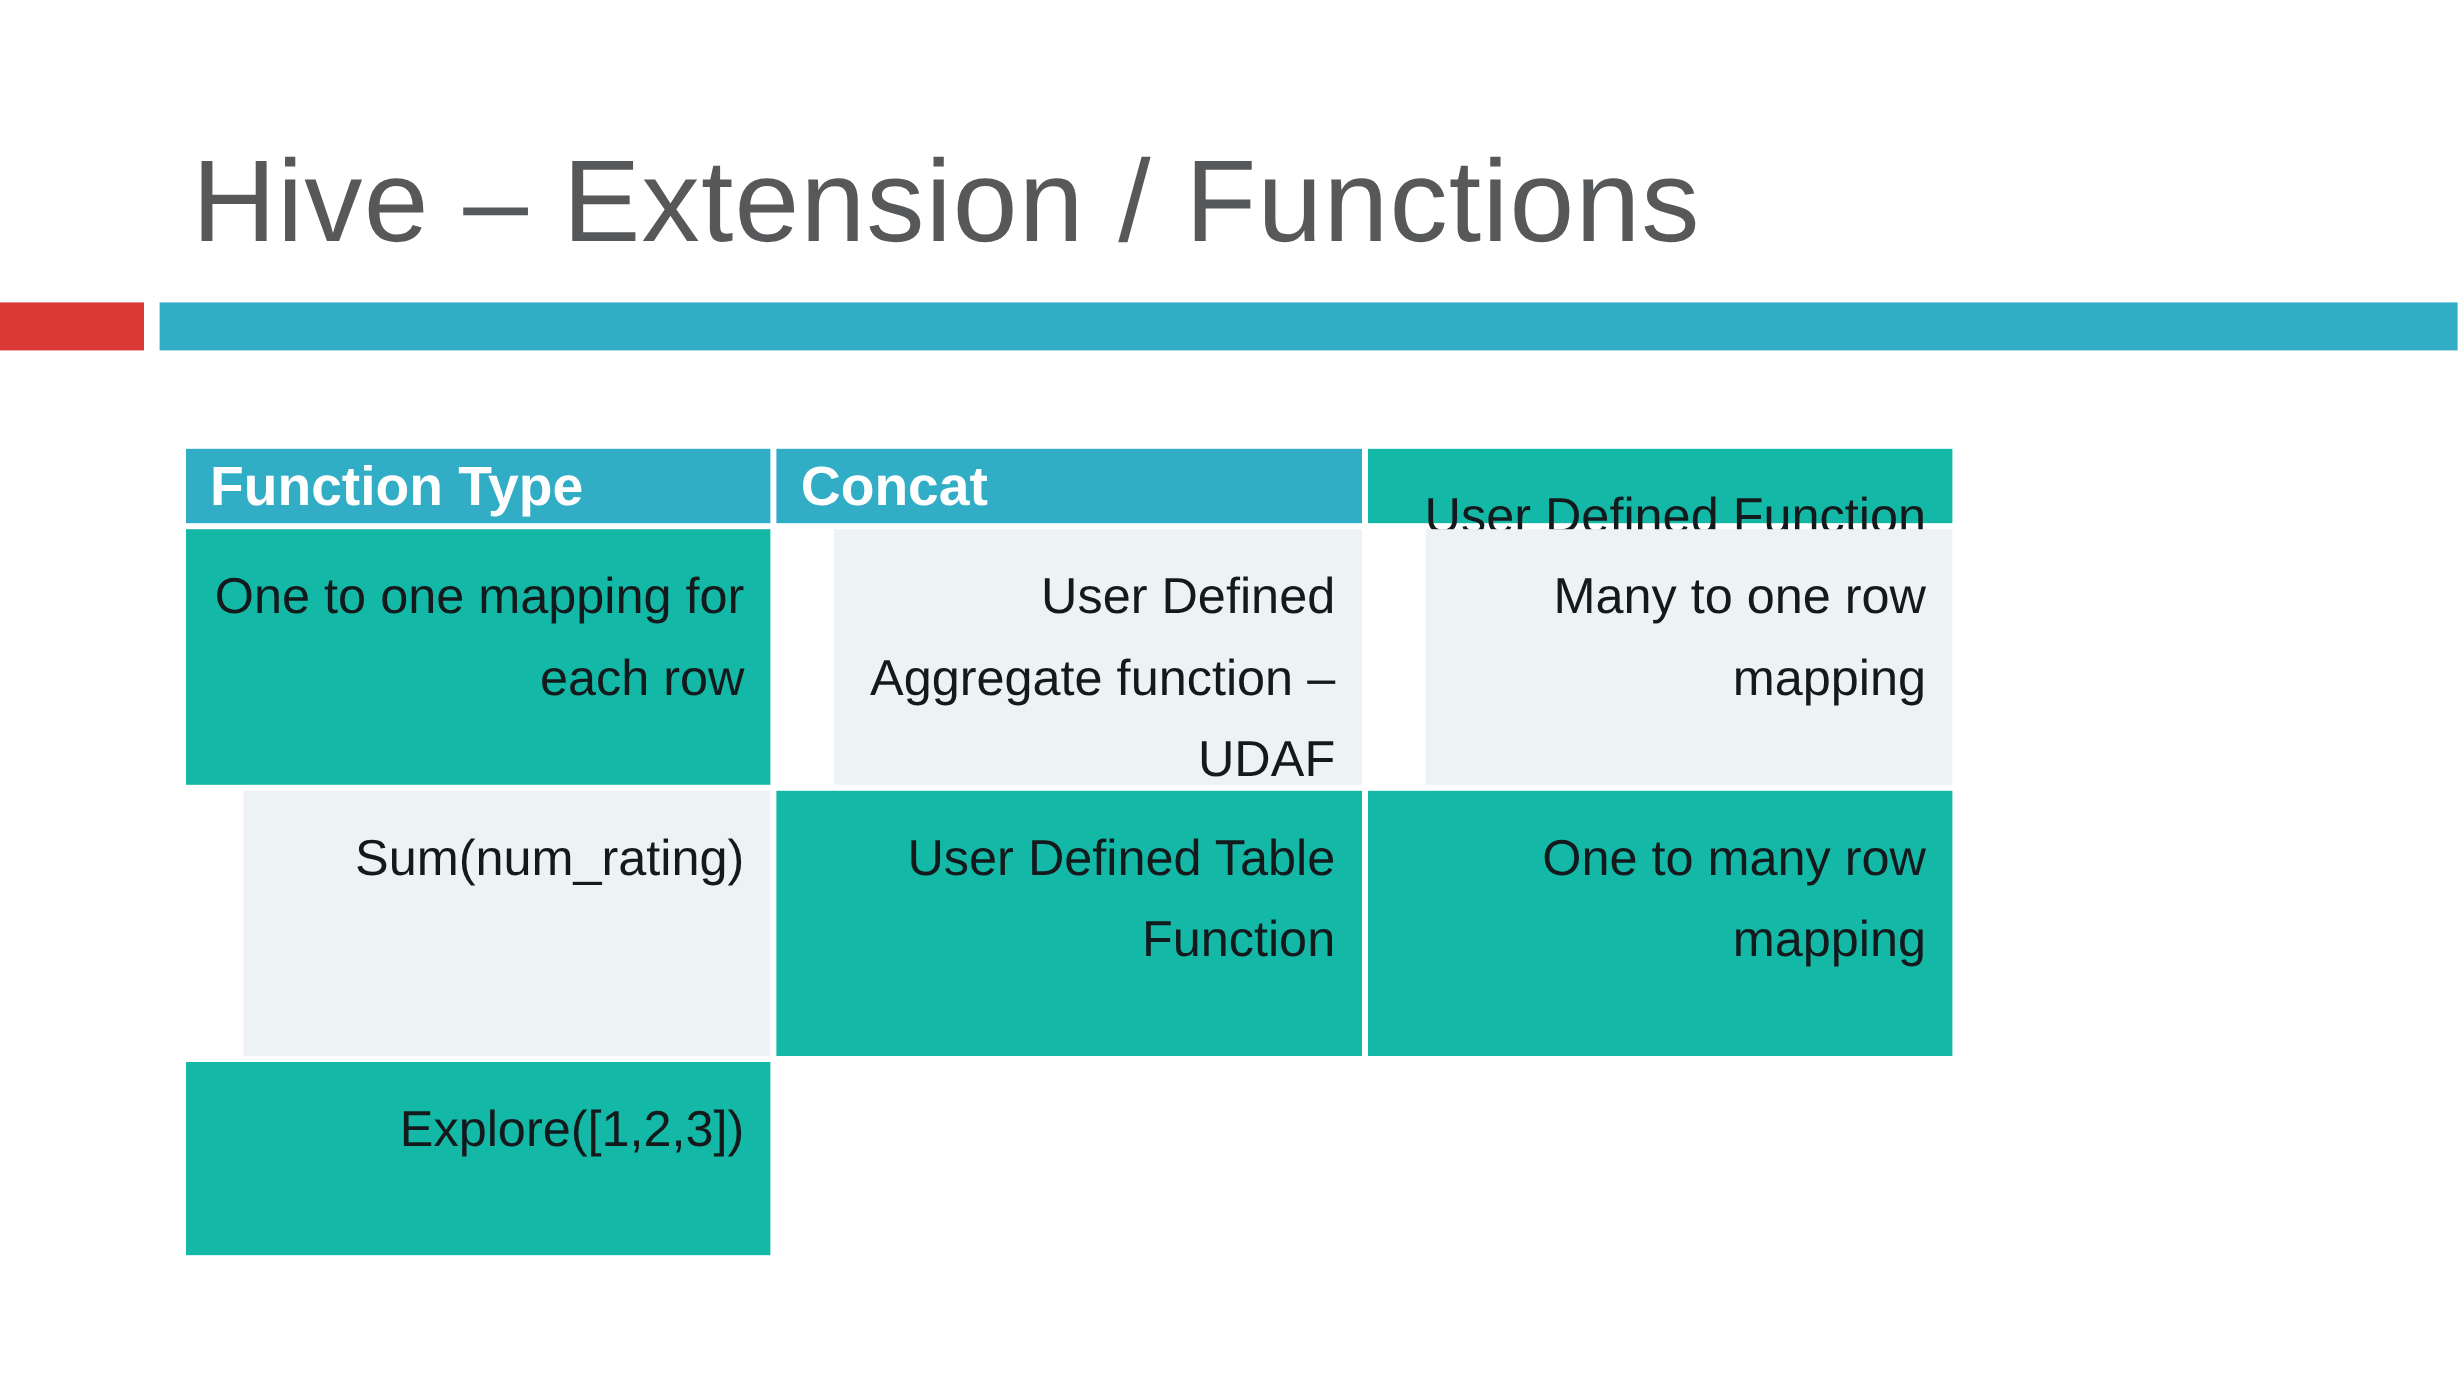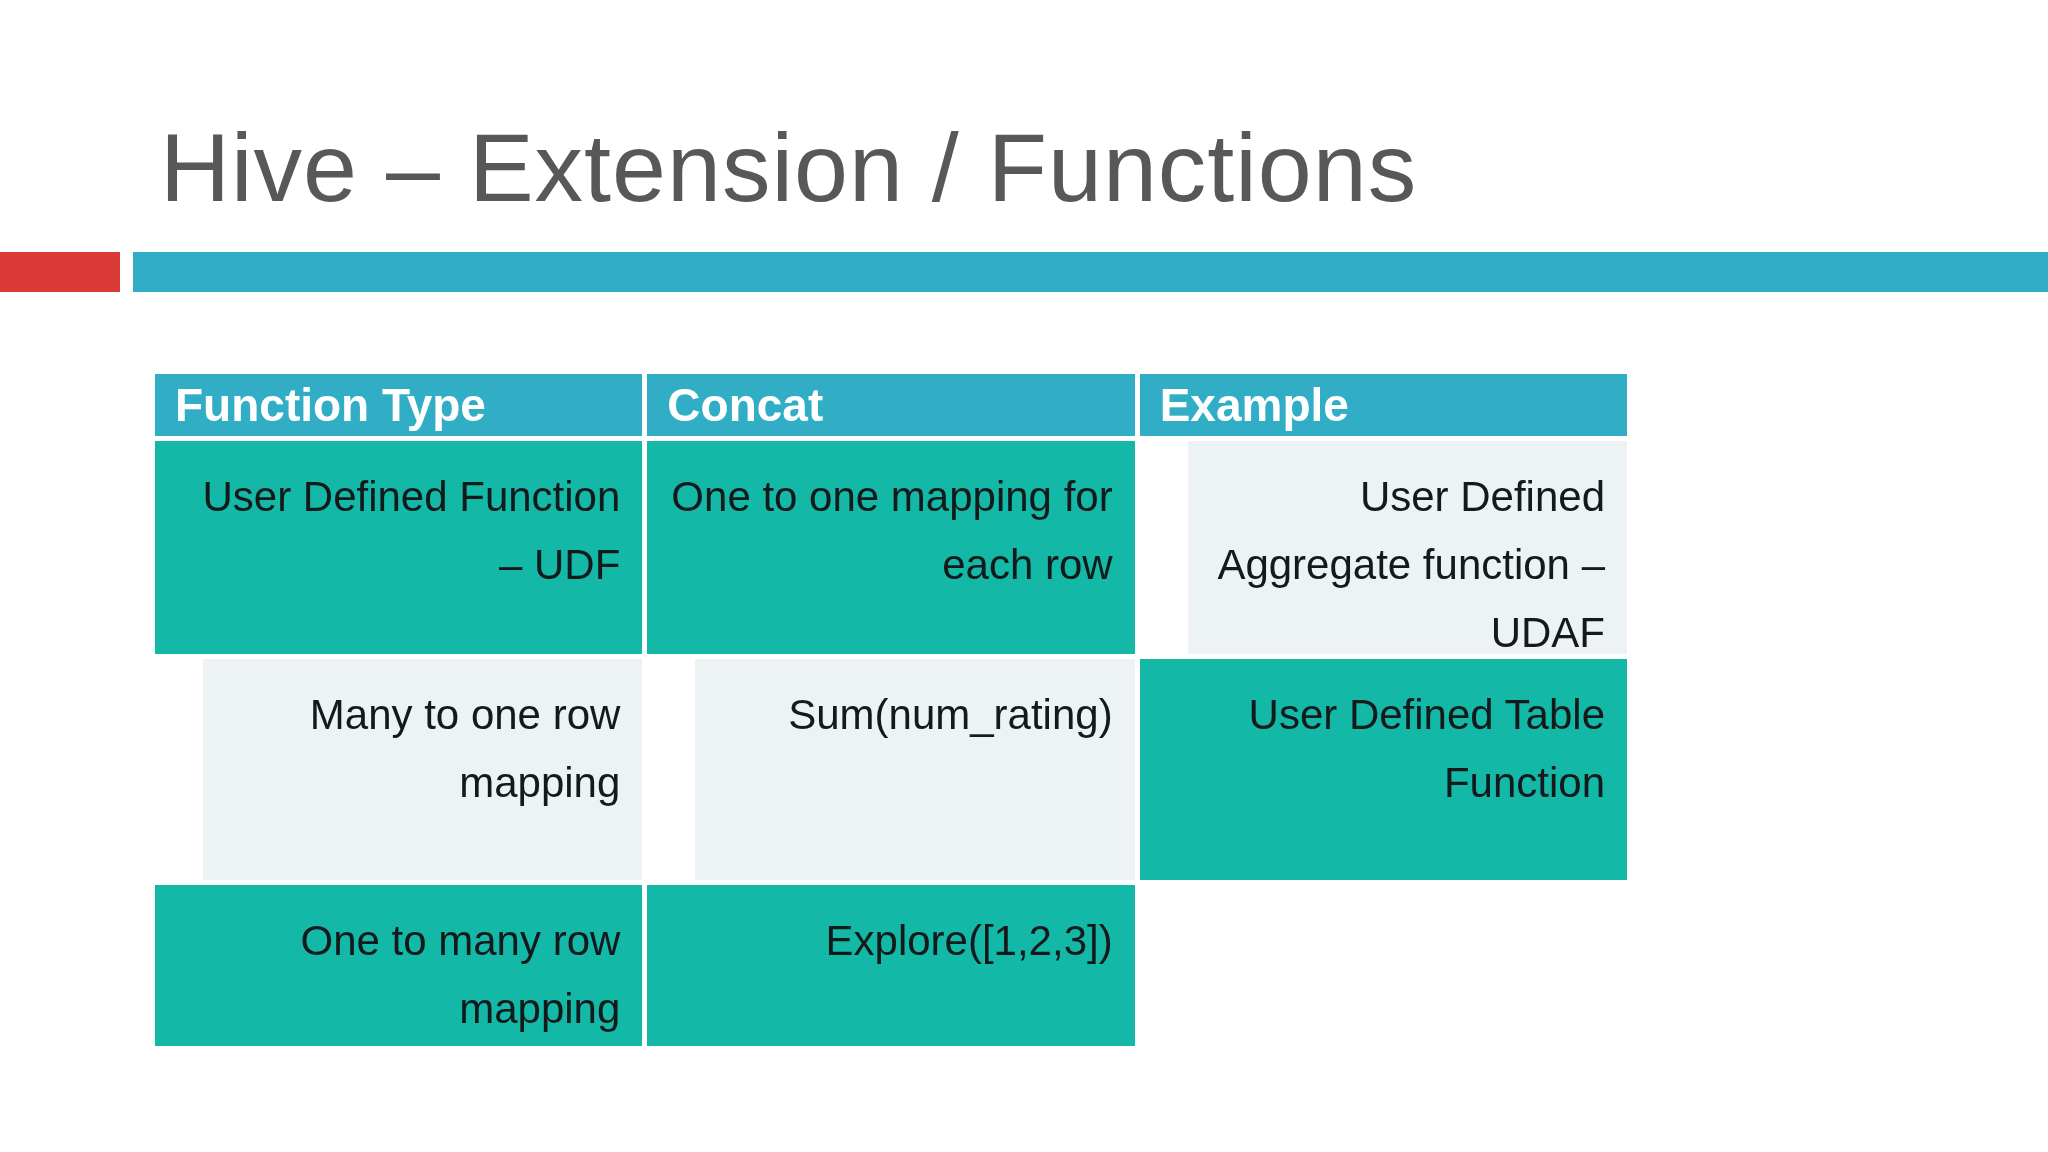--- a/index.html
+++ b/index.html
@@ -83,23 +83,20 @@
   <div class="accent-teal"></div>
 
   <div class="functions-table">
 
     <div class="th">
       <span>Function Type</span>
     </div>
     <div class="th">
       <span>Concat</span>
     </div>
-    <div class="th">
-      <span>Example</span>
-    </div>
 
     <div class="td band-a">
       <span>User Defined Function – UDF</span>
     </div>
     <div class="td band-a">
       <span>One to one mapping for each row</span>
     </div>
 
     <div class="td band-b">
       <span>User Defined Aggregate function – UDAF</span>

